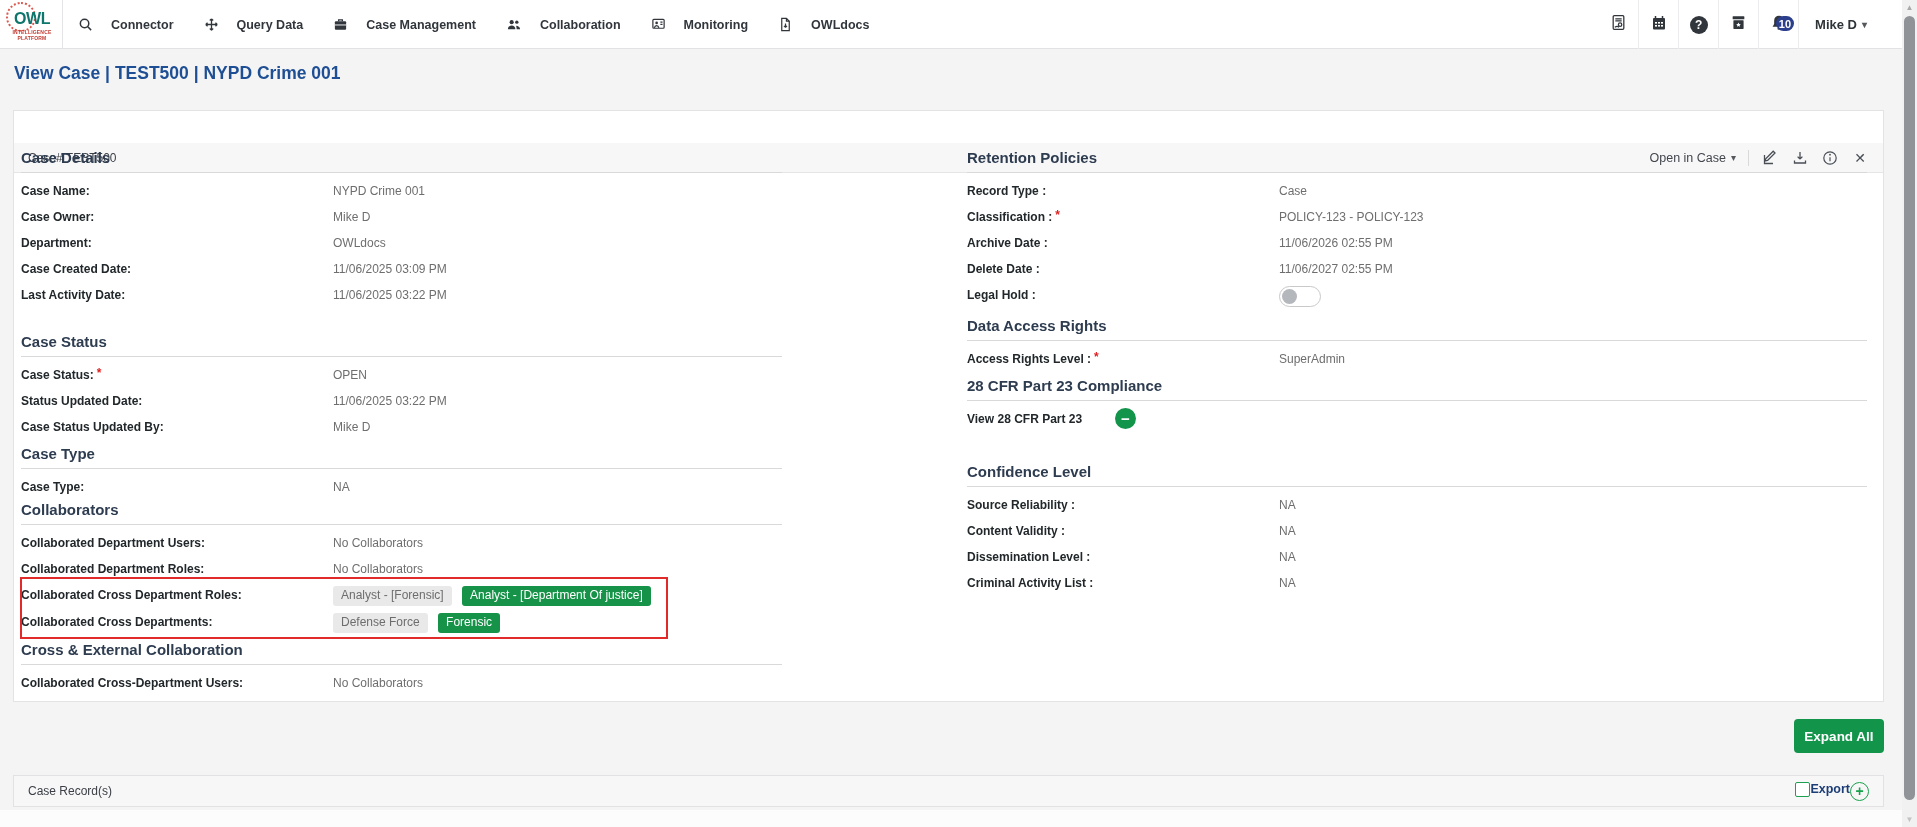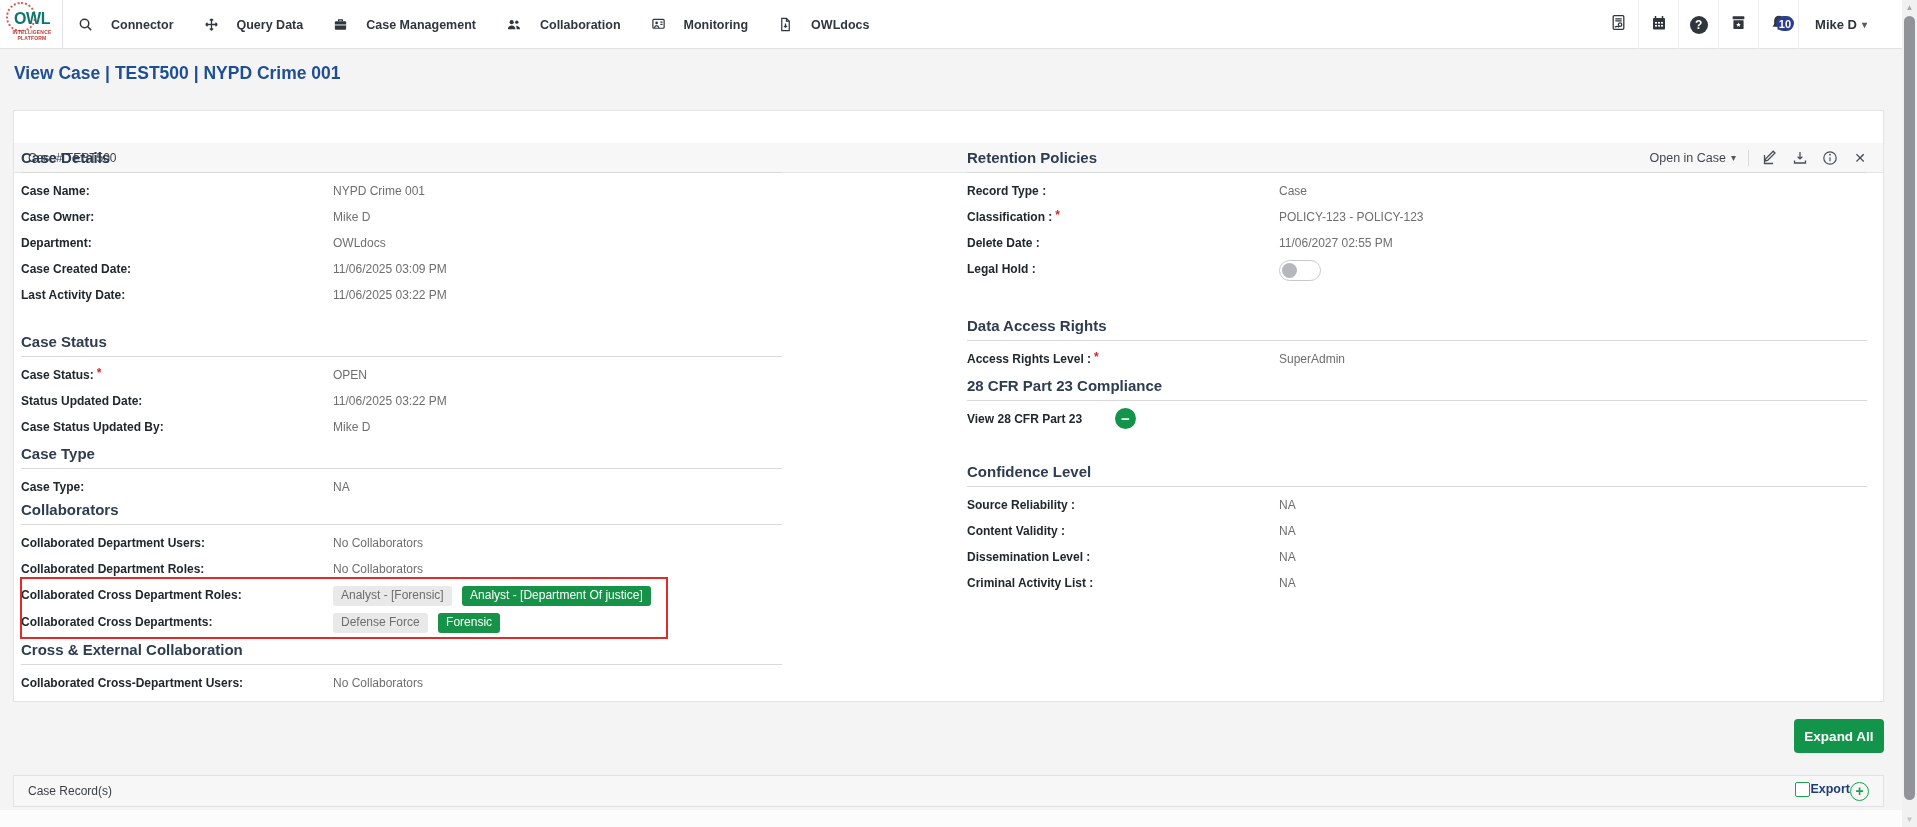--- a/index.html
+++ b/index.html
@@ -335,20 +335,24 @@
       <div class="sec-rows">
         <div class="row">
             <span class="lbl">Record Type :</span>
             <span class="val">Case</span>
           </div>
         <div class="row">
             <span class="lbl"><span>Classification :</span><span class="req">*</span></span>
             <span class="val">POLICY-123 - POLICY-123</span>
           </div>
         <div class="row">
+            <span class="lbl">Archive Date :</span>
+            <span class="val">11/06/2026 02:55 PM</span>
+          </div>
+        <div class="row">
             <span class="lbl">Delete Date :</span>
             <span class="val">11/06/2027 02:55 PM</span>
           </div>
         <div class="row">
           <span class="lbl">Legal Hold :</span>
           <span class="val"><span class="toggle"><span class="knob"></span></span></span>
         </div>
       </div>
     </div>
 

